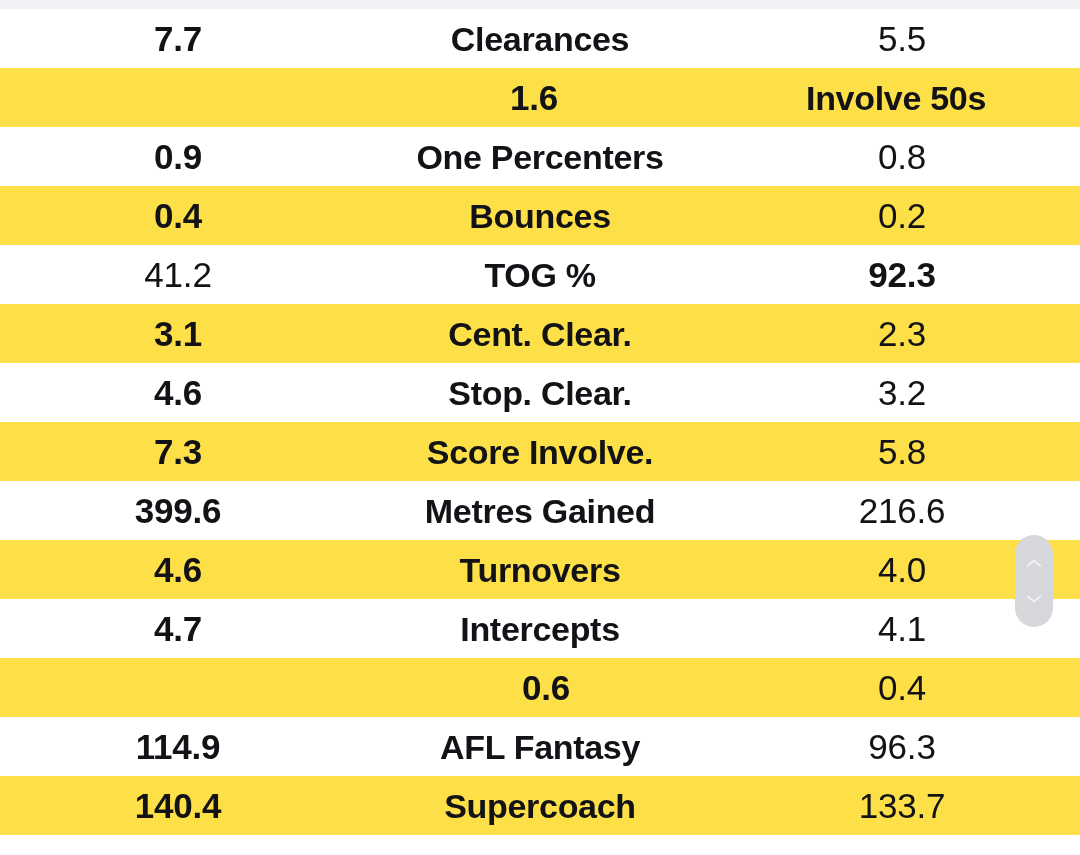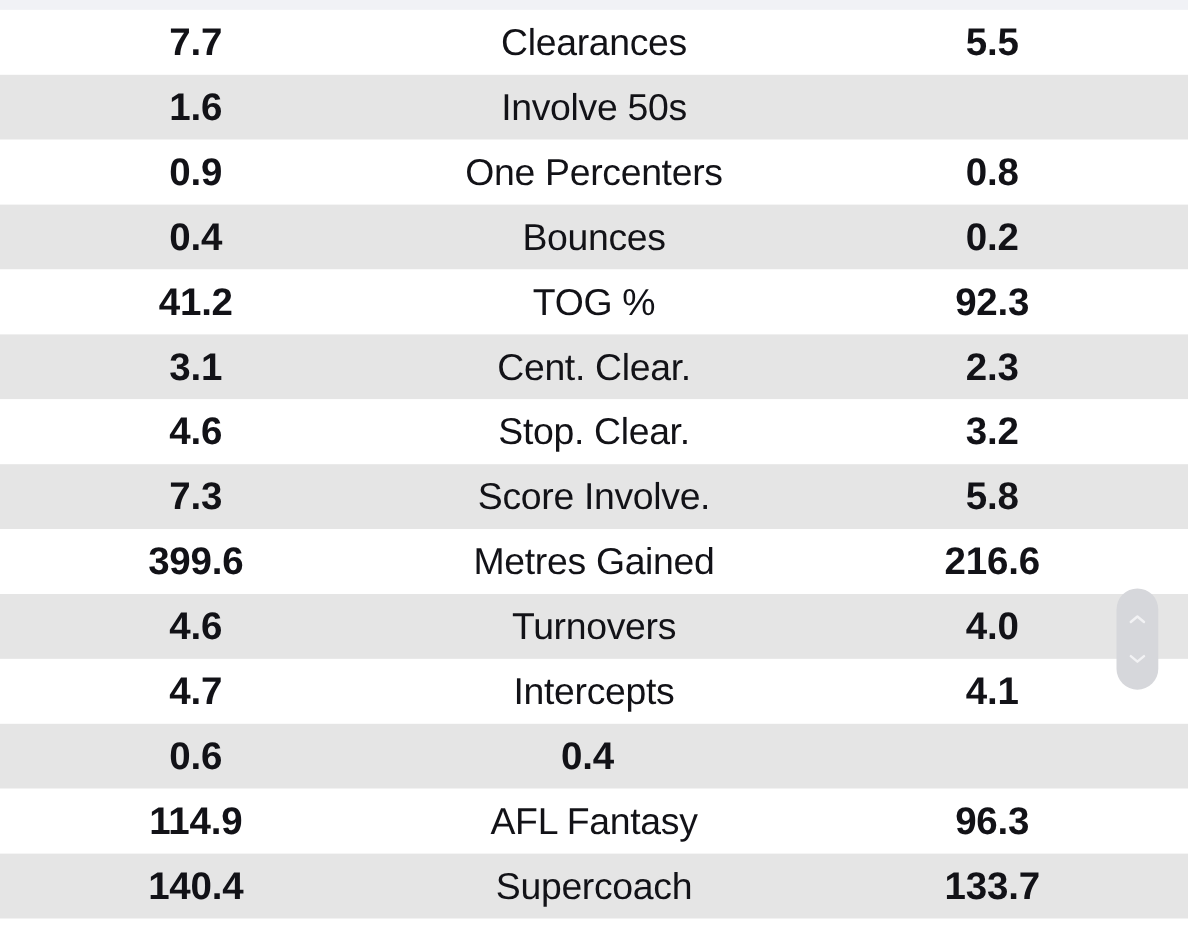--- a/index.html
+++ b/index.html
@@ -37,51 +37,51 @@
   }
 
   .stat-row {
     position:relative;
     display:flex;
     align-items:center;
     width:1080px;
     height:59px;
     background:#ffffff;
   }
-  .stat-row.striped { background:#e5e5e5; }
+  .stat-row.striped { background:#fde047;justify-content:flex-end; }
 
   .cell {
     display:flex;
     align-items:center;
     justify-content:center;
     height:59px;
     color:#121217;
     line-height:1;
     white-space:nowrap;
   }
 
   .cell-left {
     width:356px;
     font-size:35px;
     letter-spacing:-0.2px;
   }
   .cell-label {
     width:368px;
     font-size:34px;
-    font-weight:400;
+    font-weight:700;
     letter-spacing:-0.3px;
   }
   .cell-right {
     width:356px;
     font-size:35px;
     letter-spacing:-0.2px;
   }
 
   .val-bold   { font-weight:700; }
-  .val-normal { font-weight:700; }
+  .val-normal { font-weight:400; }
 
   
   .scroll-indicator {
     position:absolute;
     left:1015px;
     top:535px;
     width:38px;
     height:92px;
     border-radius:19px;
     background:#d6d7db;

